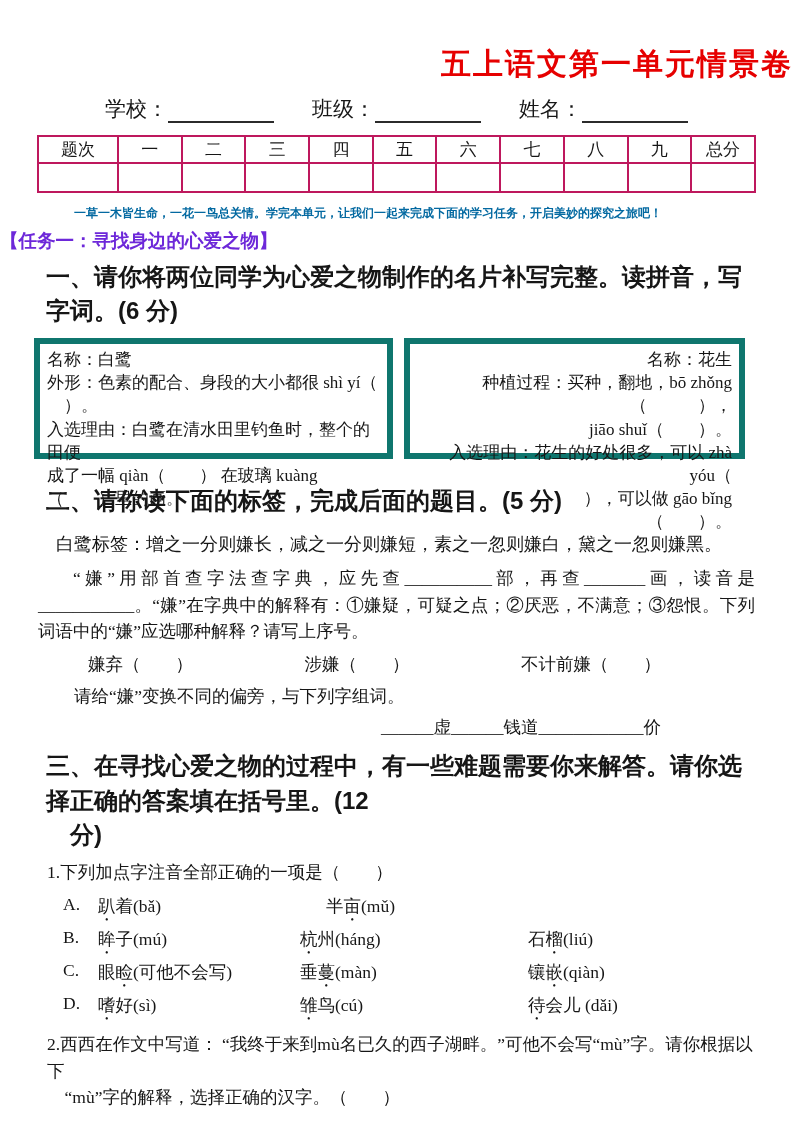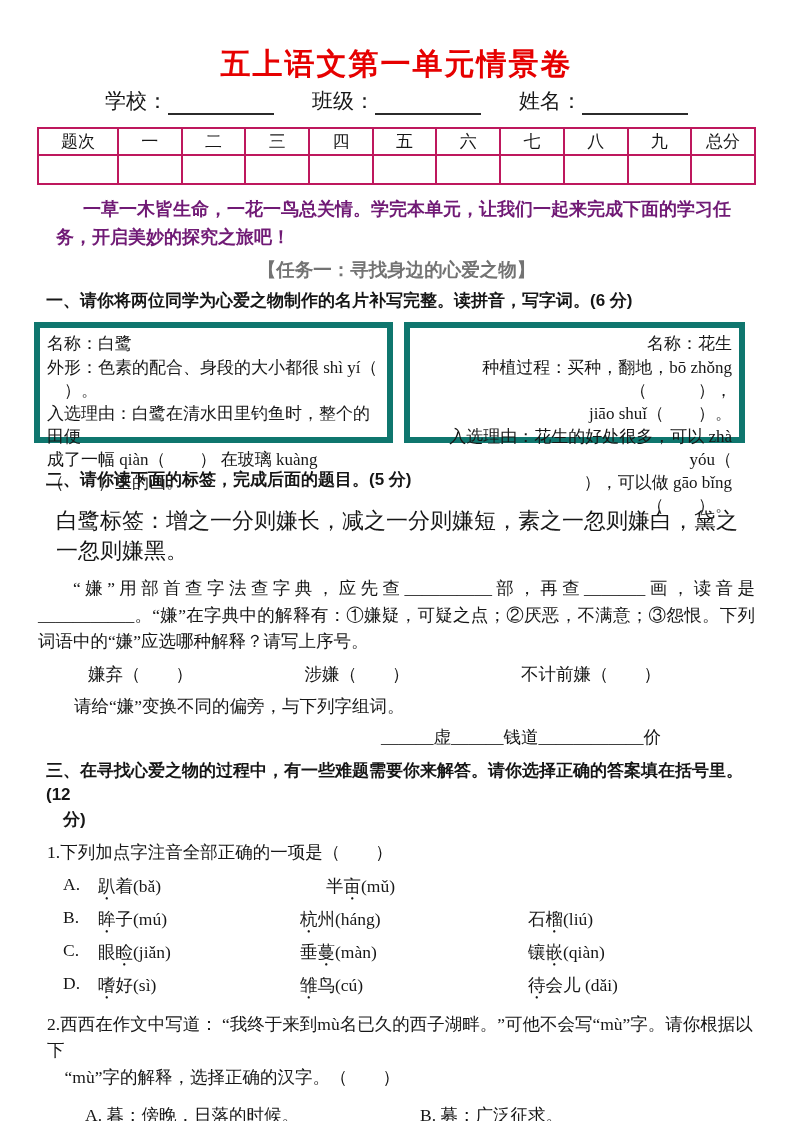--- a/index.html
+++ b/index.html
@@ -5,55 +5,55 @@
   * { margin:0; padding:0; box-sizing:border-box; }
   body { background:#ffffff; }
   .page {
     position:relative; width:793px; height:1121px; background:#fff;
     font-family:"Liberation Serif","DejaVu Serif",serif; color:#161616;
     overflow:hidden;
   }
   .prewrap { white-space:pre-wrap; }
 
   .title {
-    margin-top:44px; text-align:center; font-size:30px; font-weight:bold;
+    margin-top:44px; text-align:right; font-size:30px; font-weight:bold;
     color:#e60000; letter-spacing:2px;
     font-family:"Liberation Sans","DejaVu Sans",sans-serif;
   }
-  .fields { display:flex; justify-content:center; gap:38px; margin-top:2px; font-size:21px; }
+  .fields { display:flex; justify-content:center; gap:38px; margin-top:10px; font-size:21px; }
   .field { display:flex; align-items:flex-end; }
   .blankline { display:inline-block; width:106px; height:22px; border-bottom:2px solid #2b2b2b; }
   .meta { text-align:center; font-size:17px; margin-top:7px; }
 
   table.score {
     table-layout:fixed; width:719px; margin:12px 0 0 37px;
     border-collapse:collapse; font-size:17px;
   }
   table.score td { border:2px solid #be185d; text-align:center; height:27px; }
   table.score tr.ans td { height:29px; }
 
   .intro {
-    margin:11px 40px 0 56px; font-size:18px; font-weight:bold; color:#701a75;
+    margin:11px 40px 0 56px; font-size:12px; font-weight:bold; color:#0369a1;
     line-height:1.55; text-indent:1.5em;
     font-family:"Liberation Sans","DejaVu Sans",sans-serif;
   }
   .task-head {
-    margin-top:5px; text-align:center; font-size:18.5px; font-weight:bold; color:#737373;
+    margin-top:5px; font-size:18.5px; font-weight:bold; color:#6d28d9;
     font-family:Liberation Sans, sans-serif;
   }
   .qtitle {
-    margin:7px 38px 0 46px; font-size:17px; font-weight:bold; line-height:1.45;
+    margin:7px 38px 0 46px; font-size:24px; font-weight:bold; line-height:1.45;
     font-family:"Liberation Sans","DejaVu Sans",sans-serif;
   }
   .cards { display:flex; gap:11px; margin:9px 0 0 34px; }
   .card { border:6px solid #0f766e; padding:4px 7px; font-size:17px; line-height:1.36; }
   .card.left  { width:359px; height:121px; }
   .card.right { width:341px; height:121px;text-align:right; }
 
-  .label-line { margin:13px 38px 0 56px; font-size:22px; }
+  .label-line { margin:13px 38px 0 56px; font-size:18px; }
   .dict-para { margin:9px 38px 0 38px; font-size:17.5px; line-height:1.52; text-indent:2em; text-align:justify; }
   .words-line { display:flex; margin:7px 132px 0 88px; justify-content:space-between; font-size:17.5px;gap:13px; }
   .radical-prompt { margin:8px 38px 0 74px; font-size:17.5px; }
   .blanks-line { display:flex; margin:7px 132px 0 56px; justify-content:flex-end; font-size:17.5px; }
 
   .subq { margin:6px 38px 0 47px; font-size:17.5px; line-height:1.5; }
   .opt-row { display:flex; margin:9px 0 0 63px; font-size:17.5px; }
   .opt-label { width:35px; }
   .opt-c1 { width:202px; }
   .opt-c2 { width:228px; }
@@ -184,21 +184,21 @@
 
   <div class="opt-row">
     <span class="opt-label">B.</span>
     <span class="opt-c1"><span></span><span class="dotted">眸</span><span>子(mú)</span></span>
     <span class="opt-c2"><span></span><span class="dotted">杭</span><span>州(háng)</span></span>
     <span><span>石</span><span class="dotted">榴</span><span>(liú)</span></span>
   </div>
 
   <div class="opt-row">
     <span class="opt-label">C.</span>
-    <span class="opt-c1"><span>眼</span><span class="dotted">睑</span><span>(jiǎn)</span></span>
+    <span class="opt-c1"><span>眼</span><span class="dotted">睑</span><span>(可他不会写)</span></span>
     <span class="opt-c2"><span>垂</span><span class="dotted">蔓</span><span>(màn)</span></span>
     <span><span>镶</span><span class="dotted">嵌</span><span>(qiàn)</span></span>
   </div>
 
   <div class="opt-row">
     <span class="opt-label">D.</span>
     <span class="opt-c1"><span></span><span class="dotted">嗜</span><span>好(sì)</span></span>
     <span class="opt-c2"><span></span><span class="dotted">雏</span><span>鸟(cú)</span></span>
     <span><span></span><span class="dotted">待</span><span>会儿 (dǎi)</span></span>
   </div>

